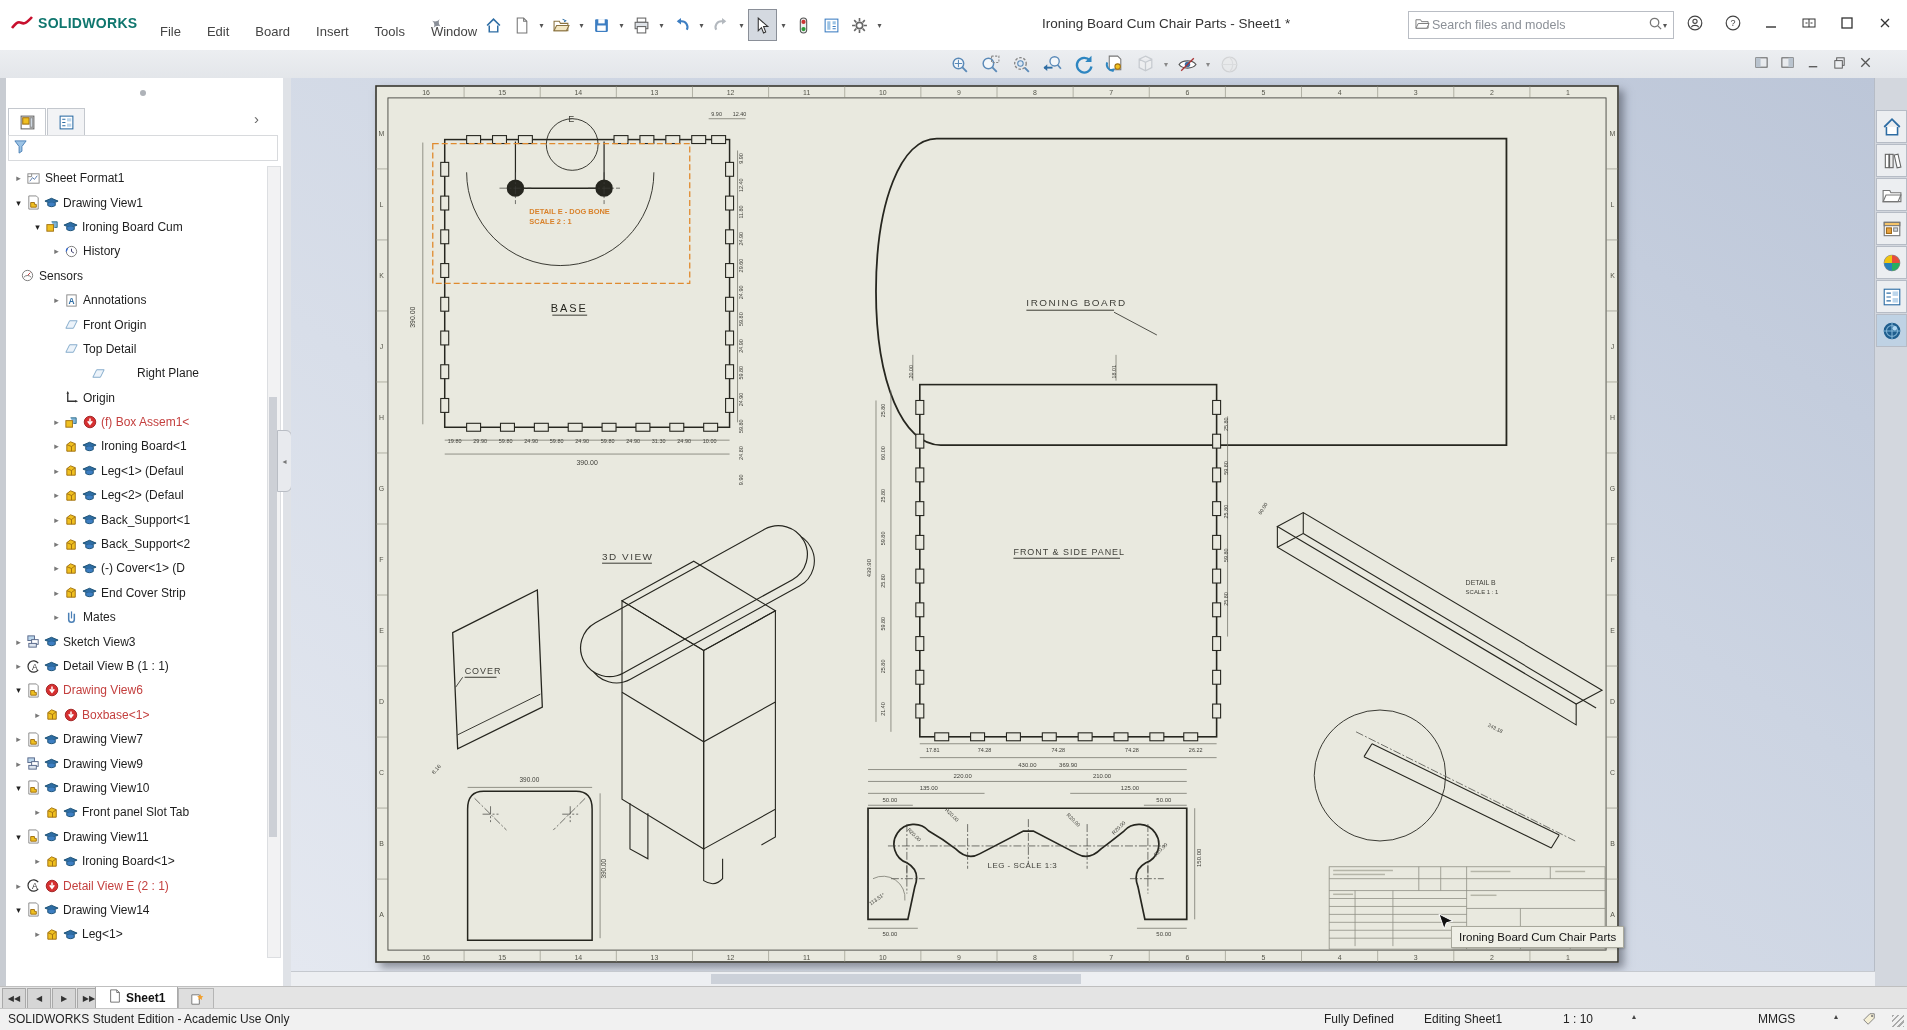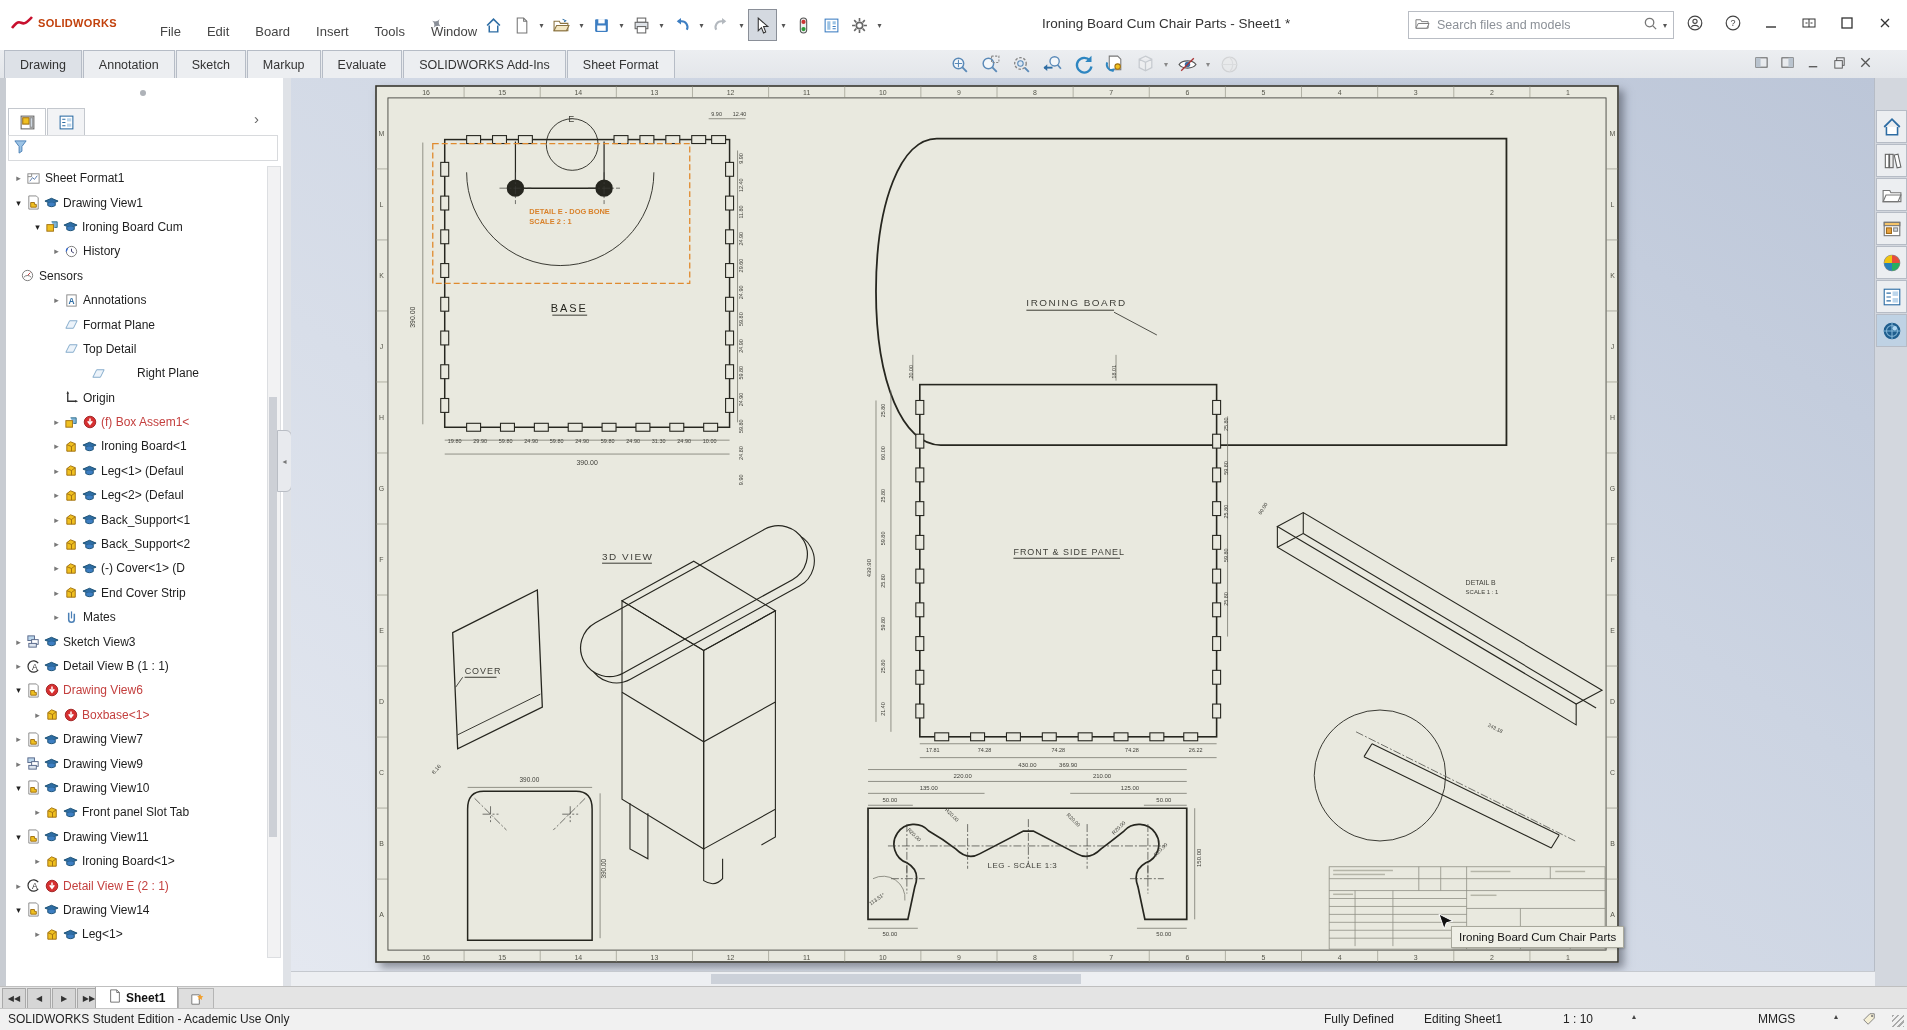--- a/index.html
+++ b/index.html
@@ -3,30 +3,30 @@
 <meta charset="utf-8">
 <style>
   html,body{margin:0;padding:0;}
   body{width:1907px;height:1030px;overflow:hidden;background:#fff;
        font-family:"Liberation Sans","DejaVu Sans",sans-serif;
        -webkit-font-smoothing:antialiased;position:relative;}
   .abs{position:absolute;}
   
   #titlebar{left:0;top:0;width:1907px;height:50px;background:#fff;border-bottom:1px solid #e3e5e8;}
   #logo{left:10px;top:13px;display:flex;align-items:center;gap:4px;}
-  #logo .brand{font-size:11px;color:#c2410c;letter-spacing:.3px;}
+  #logo .brand{font-size:14px;color:#0f766e;letter-spacing:.3px;}
   #menubar{left:150px;top:0;height:62px;display:flex;align-items:center;gap:6px;}
   .menu-item{font-size:13px;color:#444;padding:6px 10px;cursor:default;}
   #pin-icon{left:430px;top:15px;color:#8a8f98;font-size:15px;transform:rotate(35deg);}
   #qtoolbar{left:480px;top:9px;display:flex;align-items:center;gap:1px;height:32px;}
   .tbtn{width:27px;height:30px;display:flex;align-items:center;justify-content:center;}
   .tbtn.pressed{background:#d4d9e0;border:1px solid #8a8f98;}
   .tcaret{width:11px;height:30px;display:flex;align-items:center;justify-content:center;font-size:8px;color:#555;}
   #doc-title{left:1042px;top:16px;font-size:13.5px;color:#333;}
-  #searchbox{left:1408px;top:11px;width:252px;height:26px;border:1px solid #b9bdc4;background:#fff;display:flex;align-items:center;padding:0 6px;gap:5px;}
+  #searchbox{left:1408px;top:11px;width:252px;height:26px;border:1px solid #b9bdc4;background:#fff;display:flex;align-items:center;padding:0 6px;}
   #searchbox input{border:none;outline:none;flex:1;font-size:12.5px;color:#333;font-family:inherit;background:transparent;}
   #searchbox input::placeholder{color:#8b9097;}
   #tb-right{right:6px;top:8px;display:flex;align-items:center;gap:6px;}
   .winbtn{width:32px;height:30px;display:flex;align-items:center;justify-content:center;}
   
   #cmdrow{left:0;top:50px;width:1907px;height:28px;background:linear-gradient(#eceef1,#e3e6ea);border-bottom:1px solid #9aa0aa;}
   #cmdtabs{left:4px;bottom:0;display:flex;}
   .ctab{height:27px;display:flex;align-items:center;padding:0 15px;font-size:12.5px;color:#333;
         background:#eceef1;border:1px solid #b6bcc6;border-bottom:none;margin-right:1px;}
   .ctab.active{background:#dde1e7;font-weight:normal;}
@@ -225,29 +225,20 @@
       </span>
     <span class="winbtn">
         <svg width="16" height="16" viewBox="0 0 16 16">
           <path d="M4 4 l8 8 M12 4 l-8 8" stroke="#333" stroke-width="1.3"></path>
         </svg>
       </span>
   </div>
 </div>
 
 <div id="cmdrow" class="abs">
-  <div id="cmdtabs" class="abs">
-      <div class="ctab active">Drawing</div>
-      <div class="ctab">Annotation</div>
-      <div class="ctab">Sketch</div>
-      <div class="ctab">Markup</div>
-      <div class="ctab">Evaluate</div>
-      <div class="ctab">SOLIDWORKS Add-Ins</div>
-      <div class="ctab">Sheet Format</div>
-    </div>
   <div id="headsup" class="abs">
       <span class="hbtn">
         <svg width="21" height="21" viewBox="0 0 20 20">
           <circle cx="9" cy="9" r="5" fill="#f4f7fa" stroke="#5b8ab8" stroke-width="1.4"></circle>
           <path d="M12.8 12.8 L17 17" stroke="#5b8ab8" stroke-width="1.8"></path>
           <path d="M9 5.5 v7 M5.5 9 h7" stroke="#5b8ab8"></path>
         </svg>
       </span>
       <span class="hbtn">
         <svg width="21" height="21" viewBox="0 0 20 20">
@@ -429,21 +420,21 @@
         </span>
         <span class="tlabel">Annotations</span>
       </div>
       <div class="trow" style="padding-left: 44px;">
         <span class="tarrow"></span>
         <span class="ticon">
           <svg width="15" height="15" viewBox="0 0 16 16">
             <path d="M2 12 l4 -8 h8 l-4 8 Z" fill="#dce9f5" fill-opacity="0.55" stroke="#7fa8c9"></path>
           </svg>
         </span>
-        <span class="tlabel">Format Plane</span>
+        <span class="tlabel">Front Origin</span>
       </div>
       <div class="trow" style="padding-left: 44px;">
         <span class="tarrow"></span>
         <span class="ticon">
           <svg width="15" height="15" viewBox="0 0 16 16">
             <path d="M2 12 l4 -8 h8 l-4 8 Z" fill="#dce9f5" fill-opacity="0.55" stroke="#7fa8c9"></path>
           </svg>
         </span>
         <span class="tlabel">Top Detail</span>
       </div>

